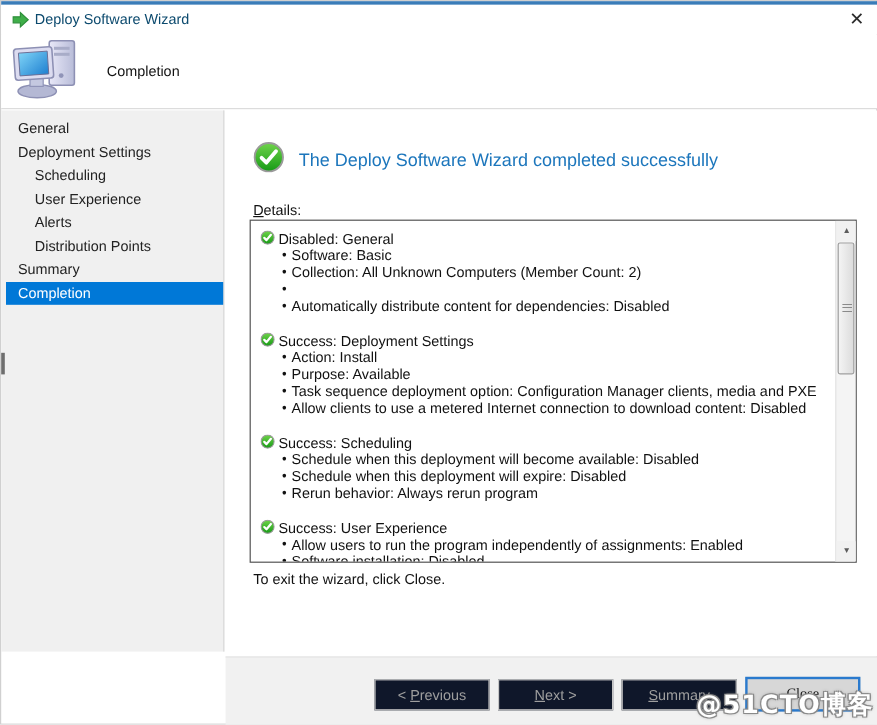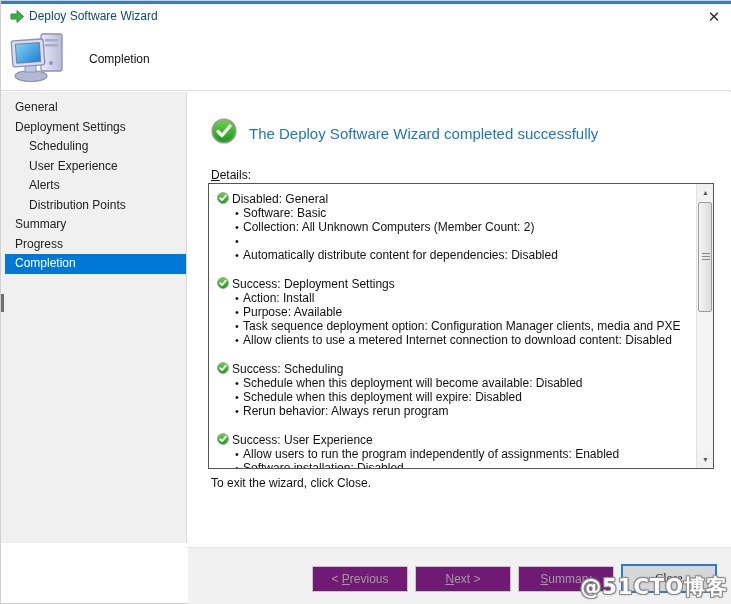--- a/index.html
+++ b/index.html
@@ -48,21 +48,21 @@
   .scroll-btn.down { bottom:0; }
   .scroll-thumb { position:absolute; left:1px; top:18px; width:14px; height:110px; background:linear-gradient(90deg,#f4f4f4,#dcdcdc); border:1px solid #9d9d9d; border-radius:2px; cursor:grab; }
   .thumb-grip { position:absolute; left:3px; top:50%; margin-top:-4px; width:8px; height:8px;
      background:repeating-linear-gradient(180deg,#8a8a8a 0,#8a8a8a 1px,transparent 1px,transparent 3px); }
 
   .exit-note { position:absolute; left:23px; top:384px; font-size:12px; color:#111; }
 
   .footer { position:absolute; left:187px; top:546px; width:544px; height:58px; background:#f1f1f1; border-top:1px solid #e3e3e3; }
   .btn-row { position:absolute; right:15px; top:16px; display:flex; gap:7px; align-items:center; }
   .wiz-btn { width:96px; height:26px; font-size:12px; font-family:"Liberation Sans",sans-serif;
-     background:#701a75; border:1px solid #c6c6c6; color:#9e9e9e; }
+     background:#0f172a; border:1px solid #c6c6c6; color:#9e9e9e; }
   .wiz-btn.enabled { color:#1a1a1a; }
   .wiz-btn.focused { border:2px solid #2a7ace; height:29px; background:#d7d7d7;font-family:Liberation Serif, serif; }
   .wiz-btn .accel { text-decoration:underline; }
 
   .watermark { position:absolute; right:2px; bottom:2px; font-size:21px; font-weight:bold; color:#ffffff;
      letter-spacing:1px; z-index:20; font-family:"DejaVu Sans",sans-serif;
      text-shadow:1px 1px 0 #8a8a8a,-1px -1px 0 #8a8a8a,1px -1px 0 #8a8a8a,-1px 1px 0 #8a8a8a,0 0 3px #777; }
 
   .edge-artifact { position:absolute; left:0; top:293px; width:3px; height:18px; background:#6e6e6e; }
 </style>
@@ -112,21 +112,20 @@
   </div>
 
   <div class="sidebar" id="sidebar">
       <div class="side-item">General</div>
       <div class="side-item">Deployment Settings</div>
       <div class="side-item indent">Scheduling</div>
       <div class="side-item indent">User Experience</div>
       <div class="side-item indent">Alerts</div>
       <div class="side-item indent">Distribution Points</div>
       <div class="side-item">Summary</div>
-      <div class="side-item">Progress</div>
       <div class="side-item selected">Completion</div>
     </div>
 
   <div class="main">
     <div class="head-row">
       <span class="big-check">
         <svg width="26" height="26" viewBox="0 0 26 26">
           <defs>
             <linearGradient id="grn" x1="0" y1="0" x2="0" y2="1">
               <stop offset="0" stop-color="#6fd34a"></stop>

